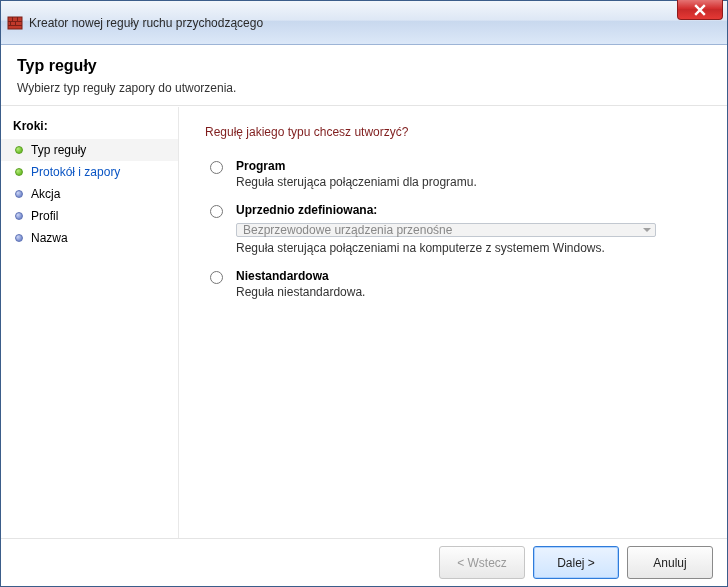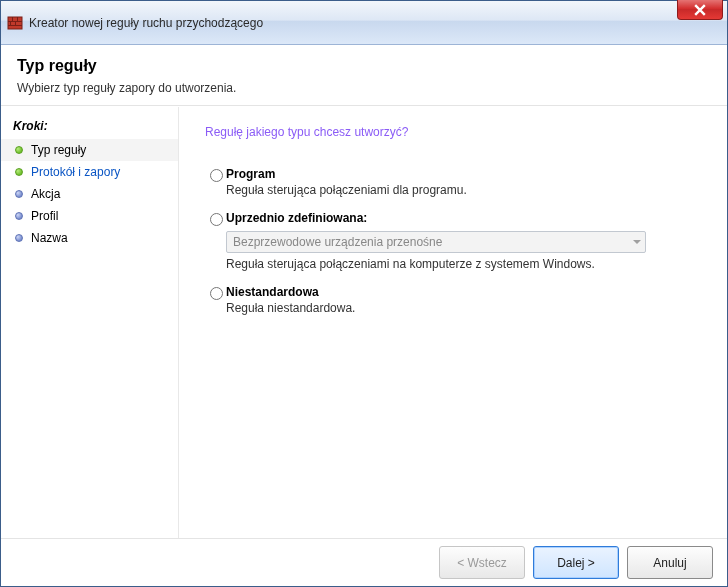--- a/index.html
+++ b/index.html
@@ -79,21 +79,20 @@
   .sidebar {
     width: 178px;
     background: #fff;
     border-right: 1px solid #e8e8e8;
     padding: 8px 0;
   }
   .sidebar-heading {
     font-weight: bold;
     padding: 4px 12px 6px 12px;
     color: #000;
-    font-style: italic;
   }
   .step {
     display: flex;
     align-items: center;
     padding: 4px 10px 4px 14px;
     gap: 8px;
     cursor: pointer;
   }
   .step-active {
     background: #f4f4f4;
@@ -111,44 +110,45 @@
   }
   .step-label { color: #000; }
   .step-link { color: #0a55c4; }
   .content {
     flex: 1;
     padding: 18px 24px 10px 26px;
     display: flex;
     flex-direction: column;
   }
   .prompt {
-    margin-bottom: 28px;
-    color: #8b5cf6;
+    margin-bottom: 20px;
+    color: #7f1d1d;
   }
   .option {
     display: flex;
     align-items: flex-start;
+    gap: 10px;
     margin-bottom: 14px;
   }
   .option input[type=radio] {
     margin-top: 2px;
   }
   .opt-body { flex: 1; }
   .opt-title {
     font-weight: bold;
     color: #000;
     margin-bottom: 2px;
   }
   .opt-desc {
     color: #333;
     margin-top: 2px;
   }
   .combo {
     width: 420px;
-    height: 22px;
+    height: 14px;
     margin: 6px 0 4px 0;
     border: 1px solid #c2c8d0;
     background: #f3f3f3;
     color: #888;
     font-size: 12px;
     padding: 0 20px 0 6px;
     display: flex;
     align-items: center;
     position: relative;
     border-radius: 2px;

